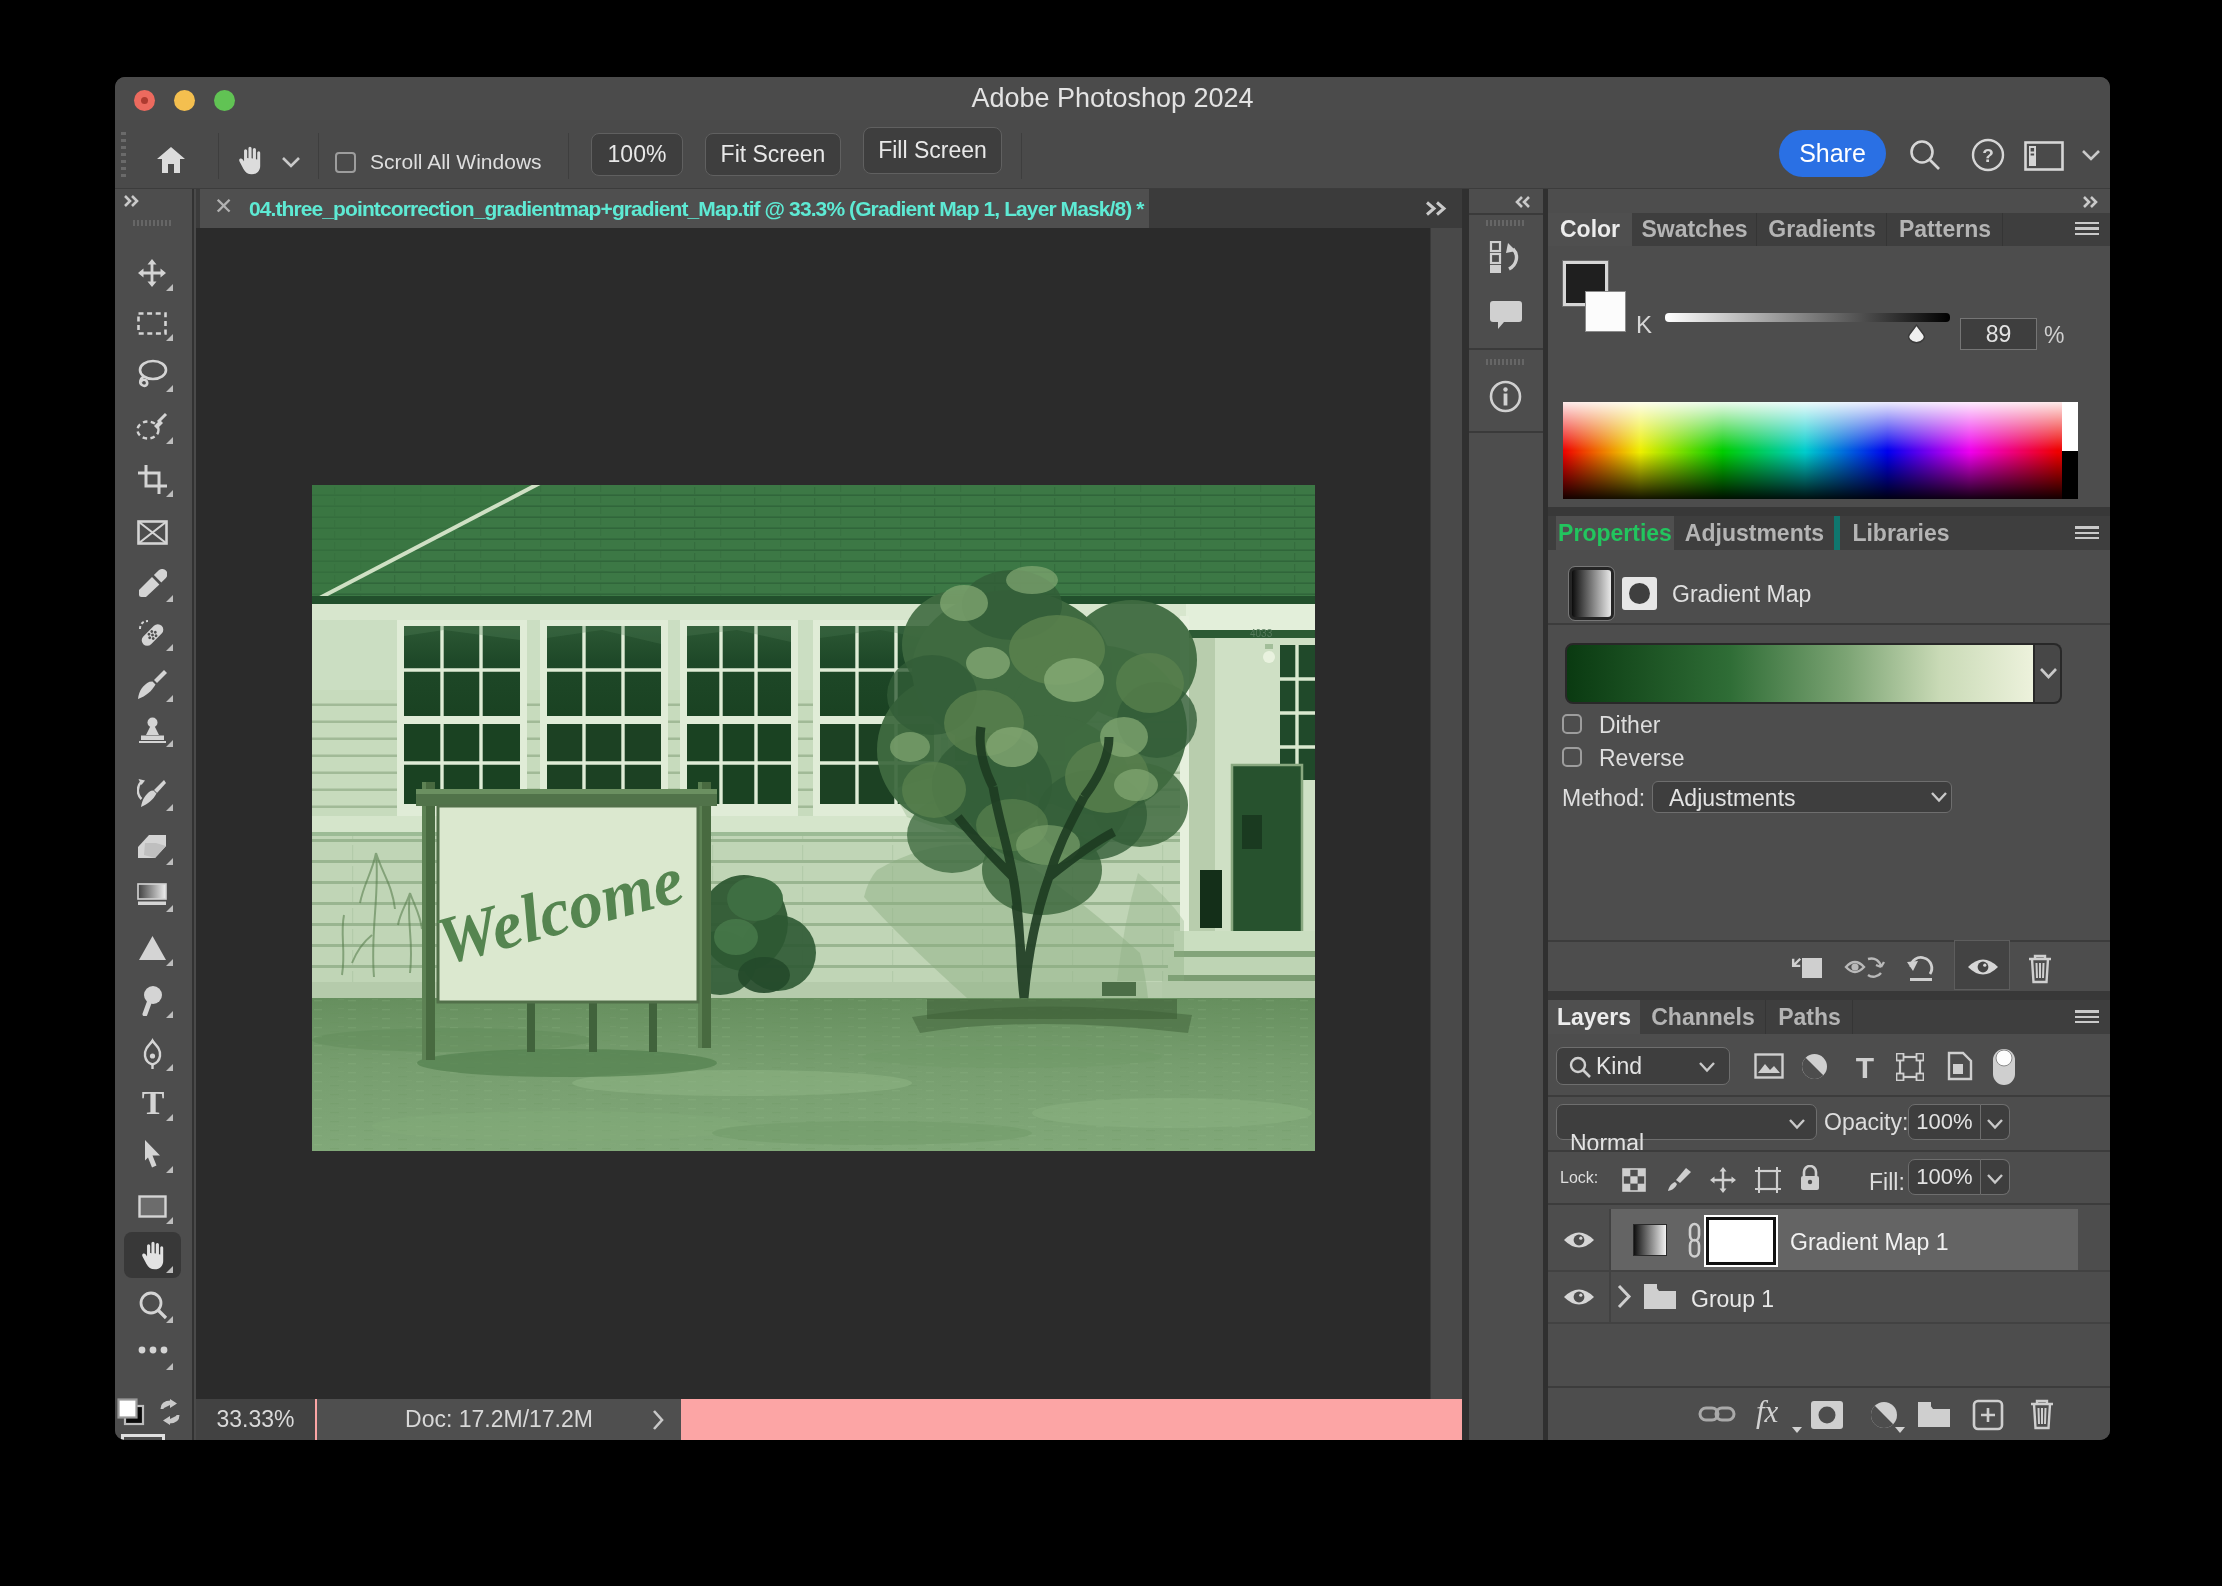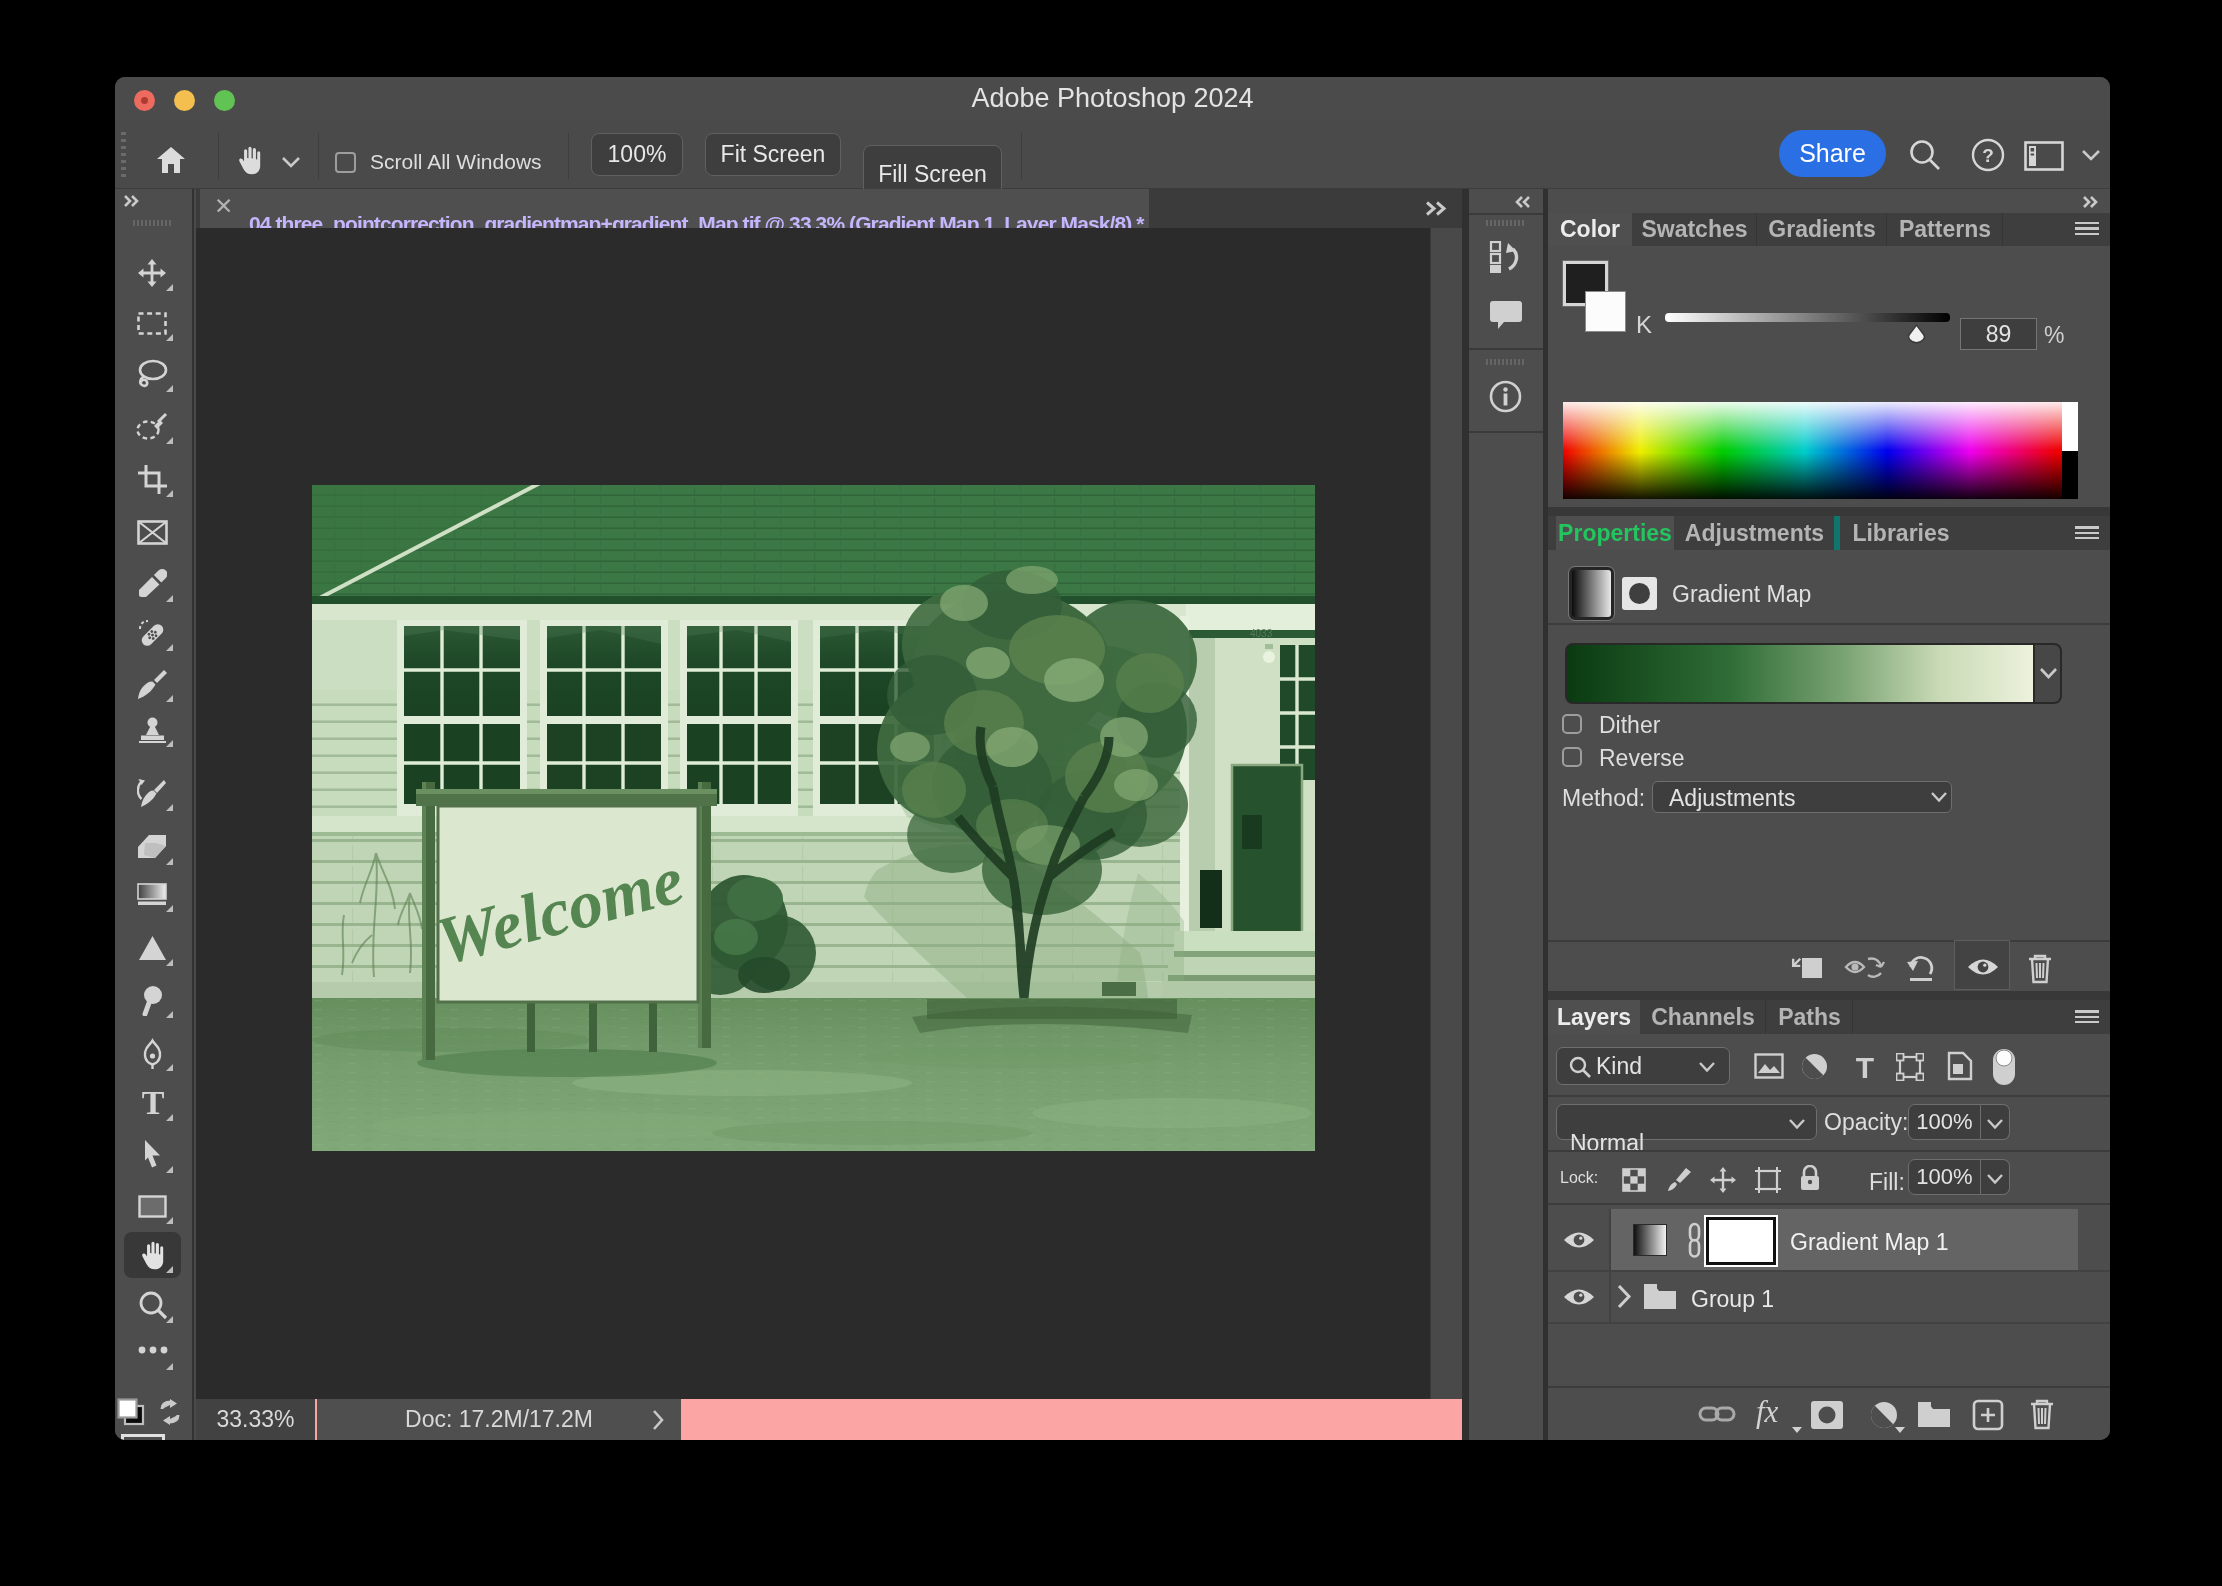--- a/index.html
+++ b/index.html
@@ -37,21 +37,21 @@
     <svg class="abs icon" style="left:166px;top:36px;" width="20" height="12" viewBox="0 0 20 12">
         <path d="M2 2 L10 10 L18 2" stroke="#c9c9c9" stroke-width="2.6" fill="none"></path>
       </svg>
     <div class="abs vdiv" style="left:203px;top:13px;height:46px;"></div>
 
     <div class="abs" style="left:220px;top:32px;width:17px;height:17px;border:2px solid #9d9d9d;border-radius:4px;"></div>
     <div class="abs" style="left:255px;top:30px;font-size:21px;color:#dedede;">Scroll All Windows</div>
     <div class="abs vdiv" style="left:453px;top:13px;height:46px;"></div>
     <div class="abs btn" style="left:476px;top:13px;width:92px;height:43px;">100%</div>
     <div class="abs btn" style="left:590px;top:13px;width:136px;height:43px;">Fit Screen</div>
-    <div class="abs btn" style="left:748px;top:25px;width:139px;height:58px;">Fill Screen</div>
+    <div class="abs btn" style="left:748px;top:7px;width:139px;height:47px;">Fill Screen</div>
     <div class="abs vdiv" style="left:906px;top:13px;height:46px;"></div>
 
     <div class="abs" style="left:1664px;top:10px;width:107px;height:47px;border-radius:24px;background:#2a70e4;color:#fff;font-size:25px;font-weight:500;display:flex;align-items:center;justify-content:center;">Share</div>
 
     <svg class="abs icon" style="left:1793px;top:18px;" width="34" height="34" viewBox="0 0 34 34">
         <circle cx="14" cy="14" r="10.5" fill="none" stroke="#d6d6d6" stroke-width="2.6"></circle>
         <line x1="22" y1="22" x2="31" y2="31" stroke="#d6d6d6" stroke-width="2.6"></line>
       </svg>
 
     <svg class="abs icon" style="left:1856px;top:18px;" width="34" height="34" viewBox="0 0 34 34">
@@ -231,21 +231,21 @@
         <path d="M21 16 C21 21 17 23 13 23 L13 26 L6 21.5 L13 17 L13 20" fill="#c9c9c9"></path>
         <path d="M5 10 C5 5 9 3 14 3 M21 16 C21 21 17 23 12 23" stroke="#c9c9c9" stroke-width="3" fill="none"></path>
       </svg>
 
     <div class="abs" style="left:6px;top:1245px;width:38px;height:10px;border:3px solid #e0e0e0;border-bottom:none;"></div>
   </div>
 
   <div class="abs" id="tabbar" style="left:81px;top:112px;width:1266px;height:39px;background:#3b3b3b;">
     <div class="abs" style="left:4px;top:0;width:949px;height:39px;background:#4f4f4f;"></div>
     <div class="abs" style="left:18px;top:4px;font-size:23px;color:#b2b2b2;">✕</div>
-    <div class="abs" style="left:53px;top:23px;font-size:21px;font-weight:bold;letter-spacing:-0.9px;color:#c4b5fd;white-space:nowrap;">04.three_pointcorrection_gradientmap+gradient_Map.tif @ 33.3% (Gradient Map 1, Layer Mask/8) *</div>
+    <div class="abs" style="left:53px;top:8px;font-size:21px;font-weight:bold;letter-spacing:-0.9px;color:#5eead4;white-space:nowrap;">04.three_pointcorrection_gradientmap+gradient_Map.tif @ 33.3% (Gradient Map 1, Layer Mask/8) *</div>
     <svg class="abs icon" style="left:1229px;top:12px;" width="24" height="15" viewBox="0 0 24 15">
         <path d="M2 1.5 L9 7.5 L2 13.5 M12 1.5 L19 7.5 L12 13.5" stroke="#c9c9c9" stroke-width="3" fill="none"></path>
       </svg>
   </div>
 
   <div class="abs" id="canvas" style="left:81px;top:151px;width:1266px;height:1171px;background:#2b2b2b;">
     <div class="abs" style="left:1234px;top:0;width:32px;height:1171px;background:#494949;border-left:1.5px solid #3a3a3a;box-sizing:border-box;"></div>
     <svg class="abs" style="left:116px;top:257px;" width="1003" height="666" viewBox="0 0 1003 666">
       <defs>
         <pattern id="shingle" width="60" height="11" patternUnits="userSpaceOnUse">

